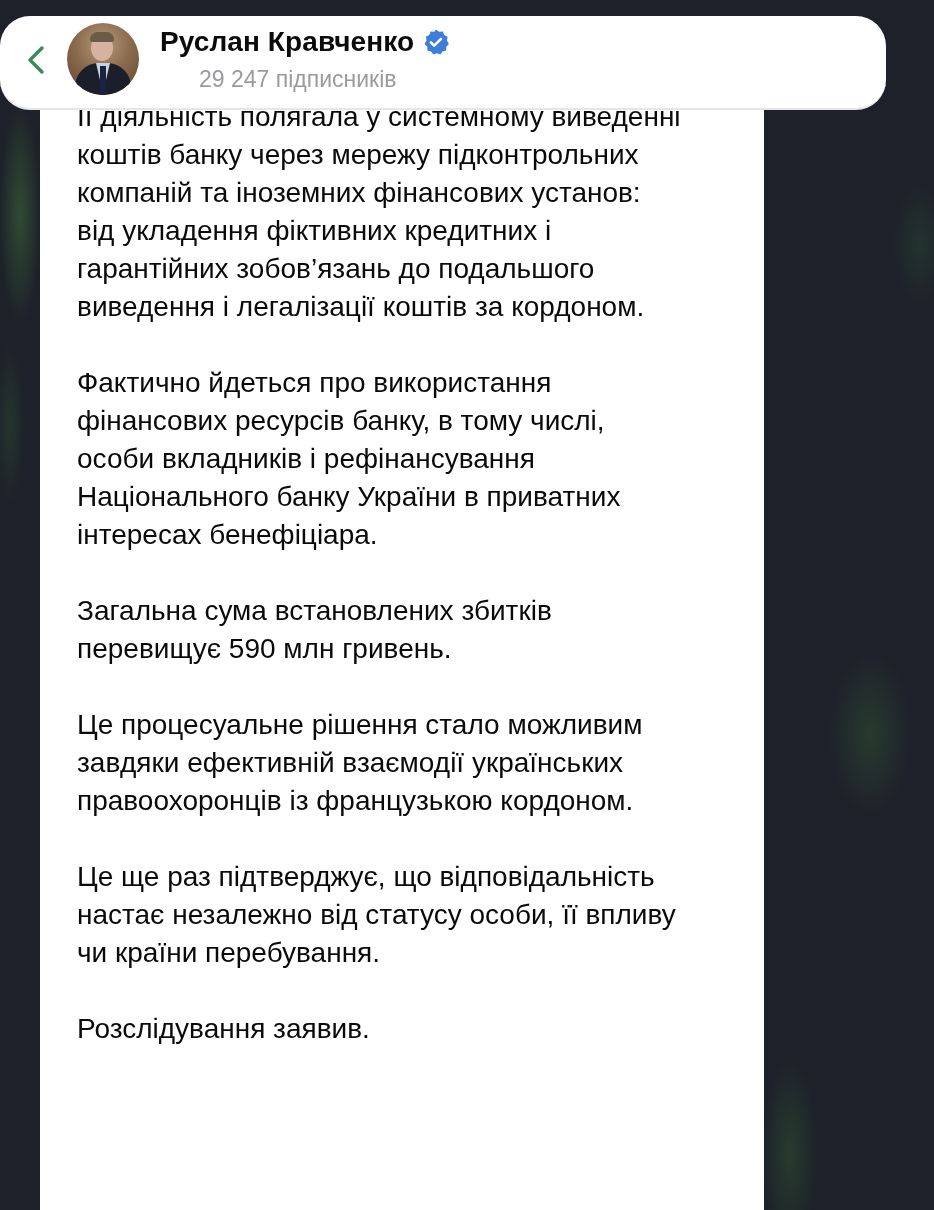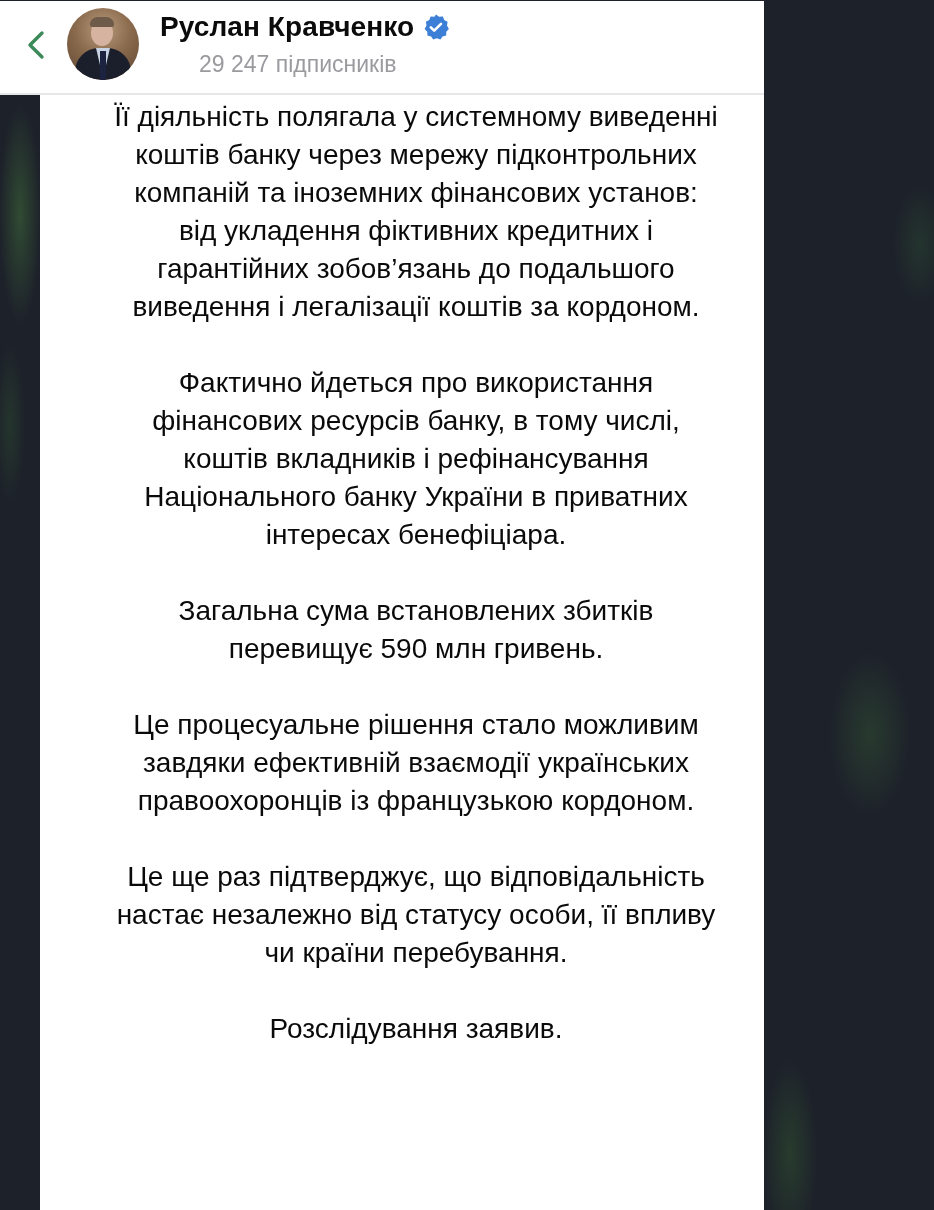--- a/index.html
+++ b/index.html
@@ -2,22 +2,22 @@
 <html><head>
 <meta charset="utf-8">
 <style>
   html, body { margin:0; padding:0; }
   body {
     width:934px; height:1210px; overflow:hidden; position:relative;
     font-family:"Liberation Sans", "DejaVu Sans", sans-serif;
     background:#1d212a;
   }
   .header {
-    position:absolute; left:0; top:1px; width:764px; height:92px;
-    background:#ffffff; border-bottom:2px solid #e6e6e8; z-index:3;
+    position:absolute; left:0; top:16px; width:886px; height:92px;
+    background:#ffffff; border-bottom:2px solid #e6e6e8; z-index:3;border-radius:30px;
   }
   .back {
     position:absolute; left:22px; top:24px; width:30px; height:40px; cursor:pointer;
   }
   .avatar {
     position:absolute; left:67px; top:7px; width:72px; height:72px; border-radius:50%;
     overflow:hidden;
     background: radial-gradient(circle at 50% 30%, #b79a7c 0%, #8a6a4c 45%, #5a4330 100%);
   }
   .avatar .head {
@@ -61,21 +61,21 @@
     z-index:1;
   }
   .bubble {
     position:absolute; left:40px; top:94px; width:724px; height:1116px;
     background:#ffffff; z-index:2;
   }
   .msg {
     position:absolute; left:25px; top:4px; width:690px;
     font-size:28px; line-height:38px; color:#0a0a0a;
   }
-  .msg p { margin:0 0 38px 12px; white-space:pre-line;text-align:center; }
+  .msg p { margin:0 0 38px 12px; white-space:pre-line; }
 </style>
 </head>
 <body>
 
 <div class="header">
   <div class="back">
     <svg width="30" height="40" viewBox="0 0 30 40">
       <path d="M20 8 L8 20 L20 32" fill="none" stroke="#3c8a5a" stroke-width="3.4" stroke-linecap="round" stroke-linejoin="round"></path>
     </svg>
   </div>
@@ -101,21 +101,21 @@
 <div class="bubble">
   <div class="msg">
     <p>Її діяльність полягала у системному виведенні
 коштів банку через мережу підконтрольних
 компаній та іноземних фінансових установ:
 від укладення фіктивних кредитних і
 гарантійних зобов’язань до подальшого
 виведення і легалізації коштів за кордоном.</p>
     <p>Фактично йдеться про використання
 фінансових ресурсів банку, в тому числі,
-коштів вкладників і рефінансування
+особи вкладників і рефінансування
 Національного банку України в приватних
 інтересах бенефіціара.</p>
     <p>Загальна сума встановлених збитків
 перевищує 590 млн гривень.</p>
     <p>Це процесуальне рішення стало можливим
 завдяки ефективній взаємодії  українських
 правоохоронців із французькою кордоном.</p>
     <p>Це ще раз підтверджує, що відповідальність
 настає незалежно від статусу особи, її впливу
 чи країни перебування.</p>

